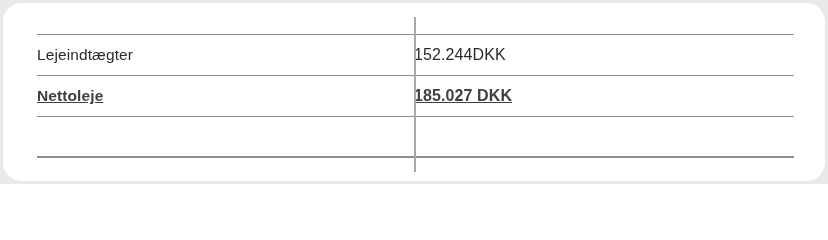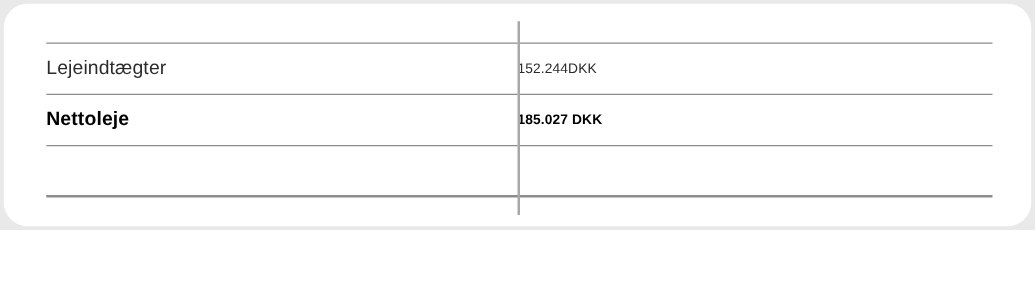--- a/index.html
+++ b/index.html
@@ -59,28 +59,29 @@
     padding-left: 55px;
     box-sizing: border-box;
     font-size: 15.5px;
     color: #2b2b2b;
     letter-spacing: 0.1px;
     white-space: nowrap;
   }
   .value-cell {
     padding-left: 54px;
     box-sizing: border-box;
-    font-size: 11px;
+    font-size: 16px;
     color: #2b2b2b;
     letter-spacing: 0.1px;
     white-space: nowrap;
   }
   tr.total-row td {
     font-weight: bold;
-    color: #000000;
+    color: #404040;
+    text-decoration: underline;
   }
 
   
   .col-divider {
     position: absolute;
     left: 411px;
     top: 14px;
     width: 2.2px;
     height: 155px;
     background: #a8a8a8;

